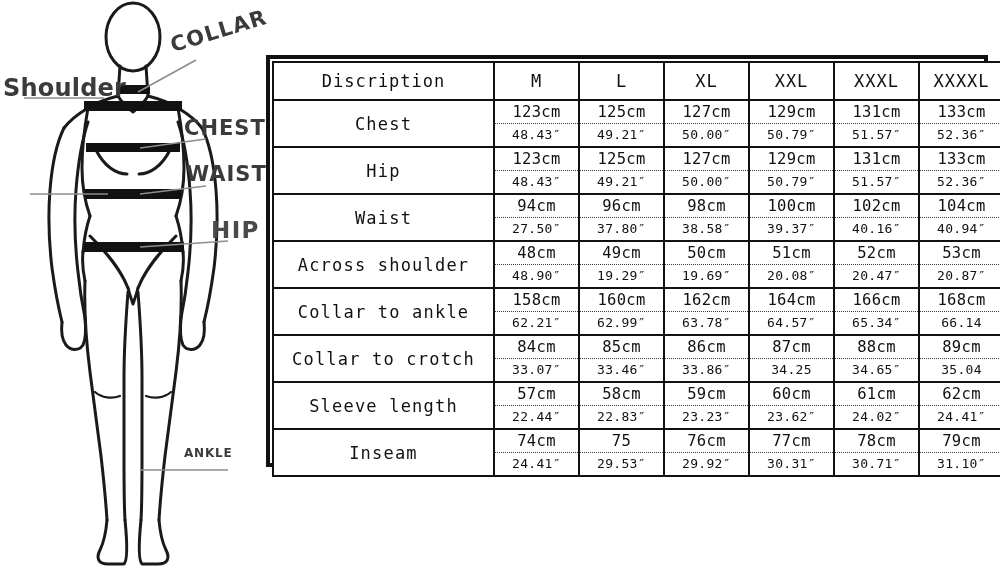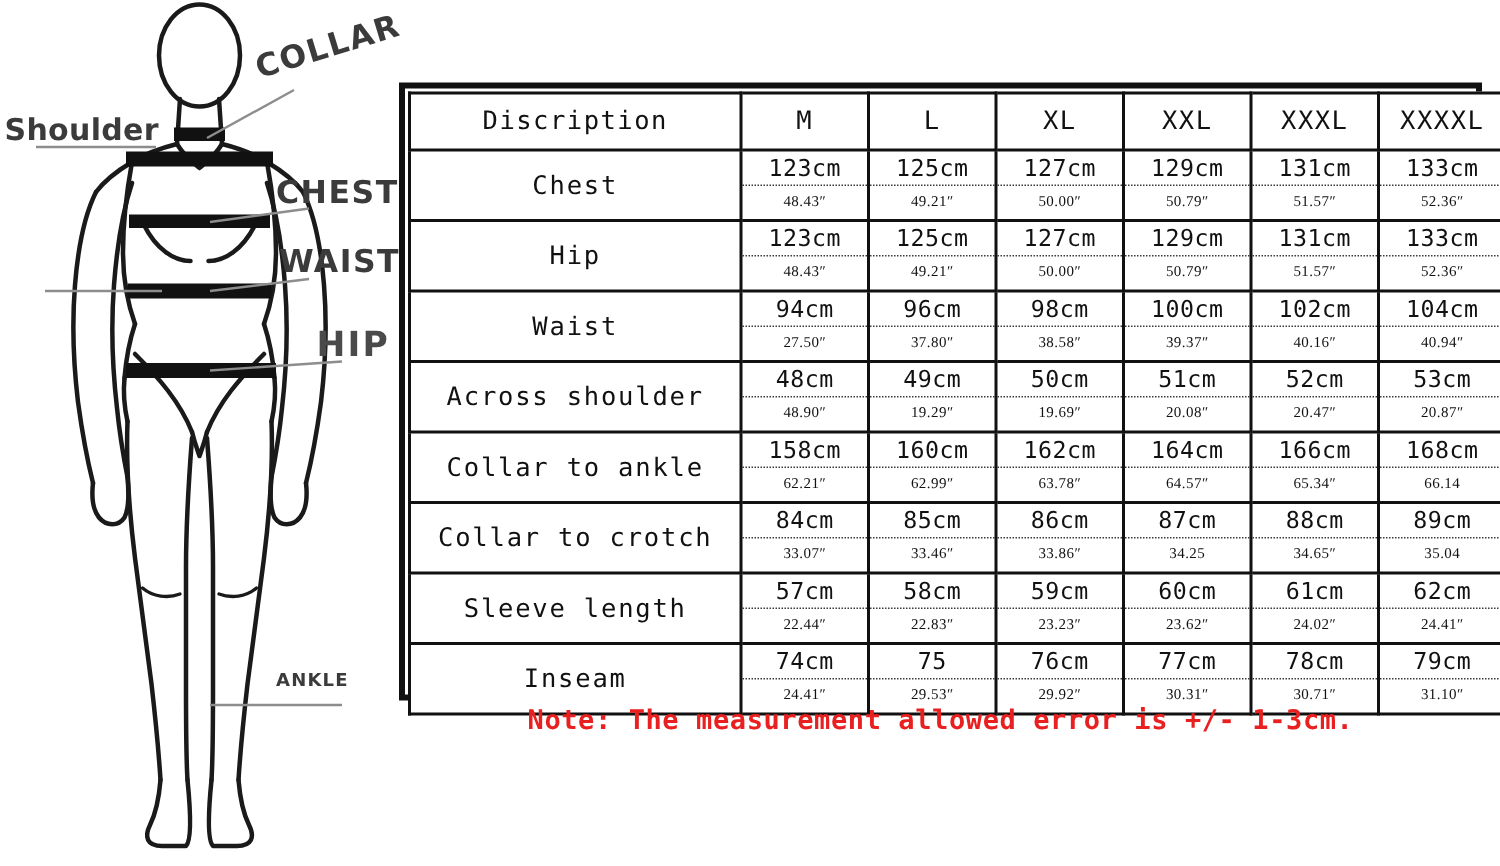--- a/index.html
+++ b/index.html
@@ -51,21 +51,21 @@
     left: 168px;
     top: 36px;
     font-size: 21px;
     letter-spacing: 1.2px;
     transform: rotate(-17deg);
     transform-origin: left top;
   }
   .label-shoulder {
     left: 3px;
     top: 76px;
-    font-size: 20px;
+    font-size: 24px;
   }
   .label-chest {
     left: 184px;
     top: 118px;
     font-size: 21px;
     letter-spacing: 1px;
   }
   .label-waist {
     left: 186px;
     top: 164px;
@@ -147,26 +147,25 @@
   }
   .val-cm {
     font-size: 15.5px;
     line-height: 20px;
     border-bottom: 1px dotted #3a3a3a;
     padding-bottom: 1px;
     letter-spacing: 0.3px;
     white-space: nowrap;
   }
   .val-in {
-    font-size: 10px;
+    font-size: 13px;
     line-height: 20px;
     padding-top: 1px;
     letter-spacing: 0.3px;
     white-space: nowrap;
-    font-family: Liberation Serif, serif;
   }
 
   
   #note {
     position: absolute;
     left: 266px;
     top: 470px;
     width: 722px;
     text-align: center;
     color: #e8201f;
@@ -623,15 +622,14 @@
               <div class="val-stack">
                 <div class="val-cm">79cm</div>
                 <div class="val-in">31.10″</div>
               </div>
             </td>
           </tr>
         </tbody>
     </table>
   </div>
 
-  <div id="note">Note: The measurement allowed error is +/- 1-3cm.</div>
 
 </div>
 
 </body></html>

